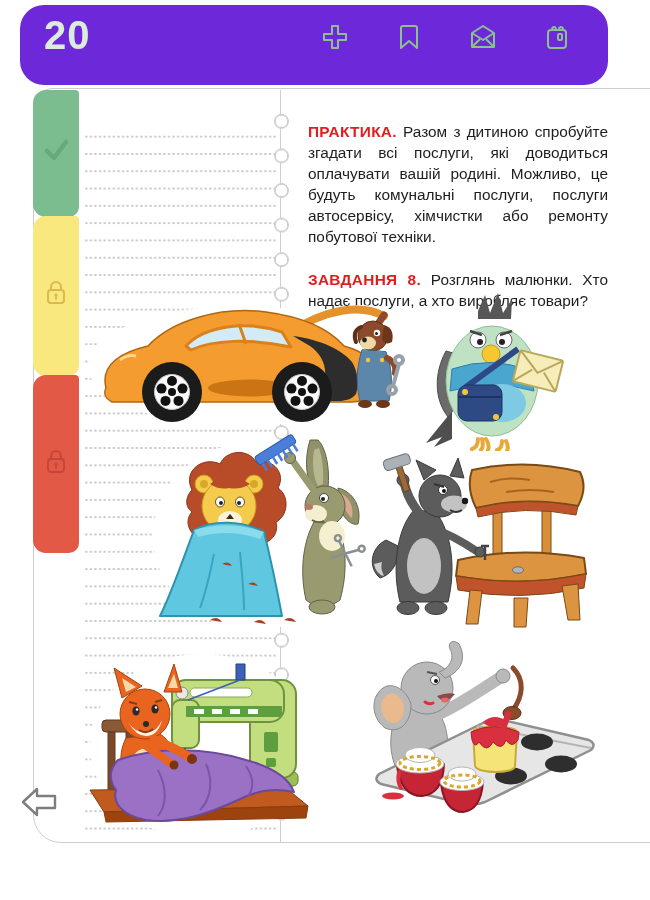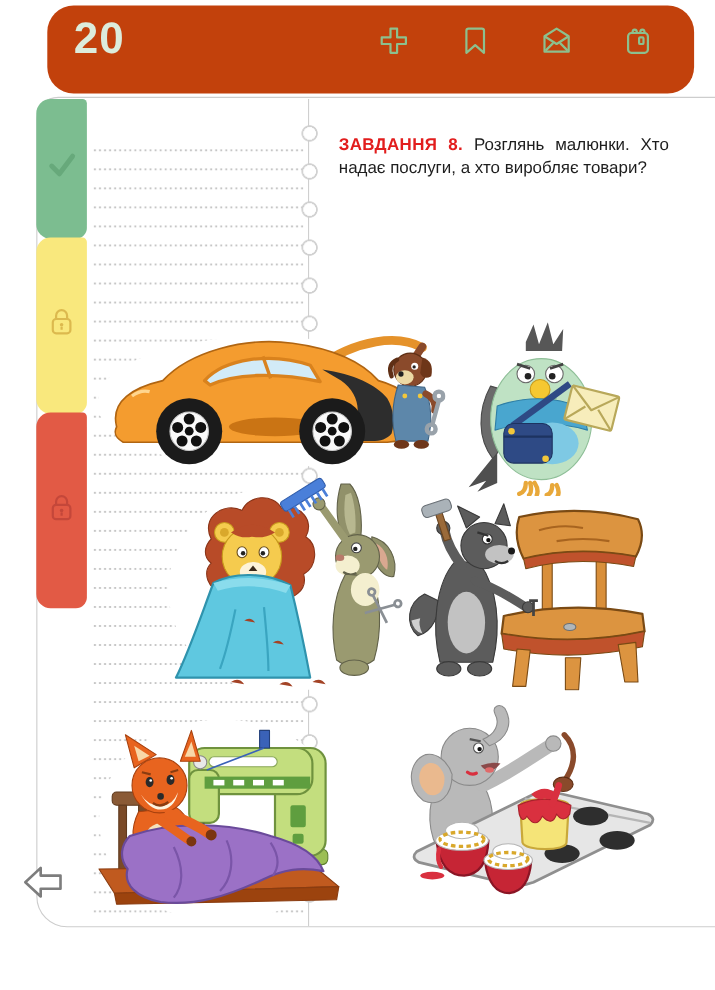--- a/index.html
+++ b/index.html
@@ -1,21 +1,21 @@
 <!DOCTYPE html>
 <html><head>
 <meta charset="utf-8">
 <style>
   html,body{margin:0;padding:0;background:#fff;}
   .stage{position:relative;width:650px;height:900px;background:#fff;overflow:hidden;
          font-family:"Liberation Sans",sans-serif;}
 
   
-  .header{position:absolute;left:43px;top:5px;width:588px;height:80px;
-          background:#c2410c;border-radius:24px;}
+  .header{position:absolute;left:20px;top:5px;width:588px;height:80px;
+          background:#6d28d9;border-radius:24px;}
   .pagenum{position:absolute;left:24px;top:8px;font-size:40px;font-weight:700;
            color:#dcecdc;letter-spacing:1px;}
   .hicons{position:absolute;right:36px;top:17px;display:flex;gap:44px;color:#8cc08e;}
   .hicons svg{display:block;}
 
   
   .sheet{position:absolute;left:33px;top:88px;width:640px;height:755px;
          background:#fff;border:1.5px solid #cdcdcd;
          border-radius:20px 0 0 28px;box-sizing:border-box;}
 
@@ -112,20 +112,21 @@
         </g>
       </svg>
     </div>
   </div>
 
   <div class="ruled"></div>
   <div class="perf-line"></div>
   <div class="perf-scallops"></div>
 
   <div class="text-col">
+    <p class="para"><span class="red-label">ПРАКТИКА.</span> <span>Разом з дитиною спробуйте згадати всі послуги, які доводиться оплачувати вашій родині. Можливо, це будуть комунальні послуги, послуги автосервісу, хімчистки або ремонту побутової техніки.</span></p>
     <p class="para"><span class="red-label">ЗАВДАННЯ 8.</span> <span>Розглянь малюнки. Хто надає послуги, а хто виробляє товари?</span></p>
   </div>
 
   <div class="illus" style="left:90px;top:300px;" role="img" aria-label="dog mechanic with wrench repairing orange sports car">
     <svg width="315" height="130" viewBox="0 0 315 130">
       <ellipse cx="150" cy="66" rx="152" ry="60" fill="#fff"></ellipse>
       <circle cx="272" cy="55" r="50" fill="#fff"></circle>
 
       <path d="M198,34 C235,8 272,4 294,16" fill="none" stroke="#e5922a" stroke-width="8" stroke-linecap="round"></path>
 

